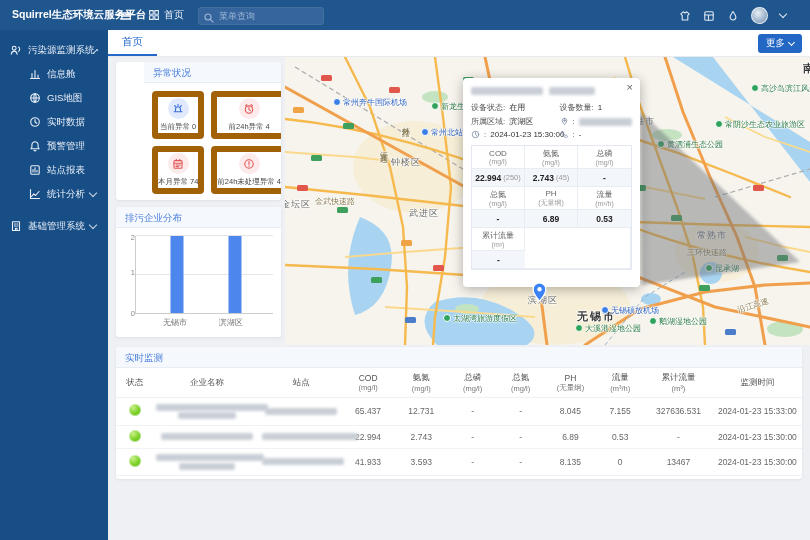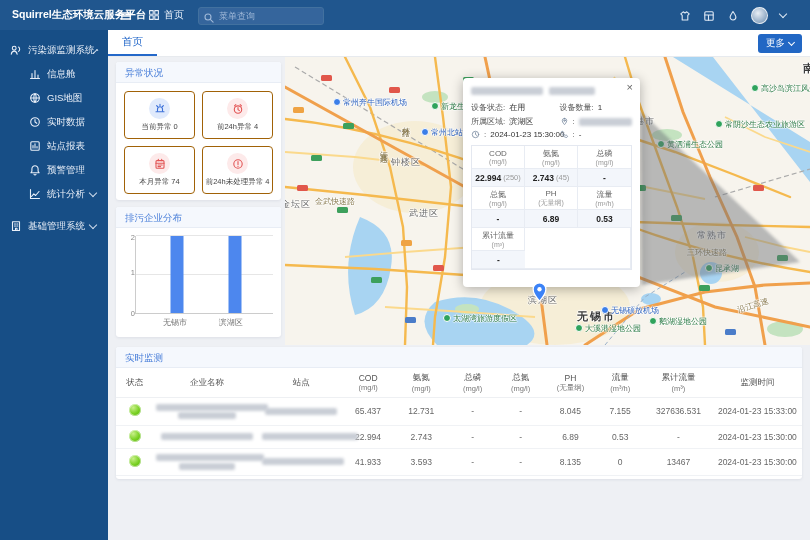--- a/index.html
+++ b/index.html
@@ -43,23 +43,23 @@
     border-radius:3px;padding:3px 8px;display:flex;align-items:center;gap:4px;cursor:pointer;font-family:inherit;}
   .more-btn .chev{border-color:#fff;margin:0 0 2px 0;width:5px;height:5px;}
 
   
   .content{position:absolute;left:108px;top:57px;width:702px;height:483px;background:#eef0f4;}
   .panel{position:absolute;background:#fff;border-radius:3px;box-shadow:0 1px 3px rgba(20,40,80,.08);overflow:hidden;}
   .panel-hd{height:21px;line-height:21px;padding-left:9px;font-size:9.5px;color:#4a7fd9;background:#f5f8fd;
     border-bottom:1px solid #e8edf5;}
 
   
-  .p-abn{left:8px;top:5px;width:165px;height:138px;}
+  .p-abn{left:8px;top:5px;width:165px;height:138px;padding-left:28px;}
   .cards{display:grid;grid-template-columns:1fr 1fr;gap:7px;padding:8px;}
-  .card{border:1px solid #a16207;border-radius:4px;height:48px;display:flex;flex-direction:column;
+  .card{border:6px solid #a16207;border-radius:4px;height:48px;display:flex;flex-direction:column;
     align-items:center;justify-content:center;gap:3px;}
   .cicon{width:21px;height:21px;border-radius:50%;display:flex;align-items:center;justify-content:center;}
   .cicon.blue{background:#e0eafc;color:#3a6fd8;}
   .cicon.red{background:#fdeaea;color:#e25555;}
   .clabel{font-size:7.5px;color:#444;white-space:nowrap;}
   .clabel b{font-weight:normal;margin-left:2px;}
 
   
   .p-chart{left:8px;top:150px;width:165px;height:130px;}
   .chart-wrap{position:relative;padding:8px 8px 0 6px;}
@@ -190,31 +190,31 @@
       </div>
       <div class="sb-item">
         <span><svg class="i" width="11" height="11" viewBox="0 0 12 12" fill="none" stroke="currentColor" stroke-width="1.1" stroke-linecap="round" stroke-linejoin="round">
             <circle cx="6" cy="6" r="4.3"></circle>
             <path d="M6 3.6V6l1.8 1.3"></path>
           </svg></span>
         <span class="lab">实时数据</span>
       </div>
       <div class="sb-item">
         <span><svg class="i" width="11" height="11" viewBox="0 0 12 12" fill="none" stroke="currentColor" stroke-width="1.1" stroke-linecap="round" stroke-linejoin="round">
+            <path d="M6 1.8a3.1 3.1 0 0 1 3.1 3.1v2.3l1 1.6H1.9l1-1.6V4.9A3.1 3.1 0 0 1 6 1.8z"></path>
+            <path d="M5 10.3a1.1 1.1 0 0 0 2 0"></path>
+          </svg></span>
+        <span class="lab">预警管理</span>
+      </div>
+      <div class="sb-item">
+        <span><svg class="i" width="11" height="11" viewBox="0 0 12 12" fill="none" stroke="currentColor" stroke-width="1.1" stroke-linecap="round" stroke-linejoin="round">
             <rect x="1.8" y="1.8" width="8.4" height="8.4" rx="1"></rect>
             <path d="M4 8V5.5M6 8V3.8M8 8V6.5"></path>
           </svg></span>
         <span class="lab">站点报表</span>
-      </div>
-      <div class="sb-item">
-        <span><svg class="i" width="11" height="11" viewBox="0 0 12 12" fill="none" stroke="currentColor" stroke-width="1.1" stroke-linecap="round" stroke-linejoin="round">
-            <path d="M6 1.8a3.1 3.1 0 0 1 3.1 3.1v2.3l1 1.6H1.9l1-1.6V4.9A3.1 3.1 0 0 1 6 1.8z"></path>
-            <path d="M5 10.3a1.1 1.1 0 0 0 2 0"></path>
-          </svg></span>
-        <span class="lab">预警管理</span>
       </div>
       <div class="sb-item">
         <span><svg class="i" width="11" height="11" viewBox="0 0 12 12" fill="none" stroke="currentColor" stroke-width="1.1" stroke-linecap="round" stroke-linejoin="round">
             <path d="M1.5 1.5v9h9"></path>
             <path d="M2.5 8.5L4.8 5.8l1.8 1.7L10 3.5"></path>
           </svg></span>
         <span class="lab">统计分析</span>
         <span class="chev down"></span>
       </div>
     </div>

